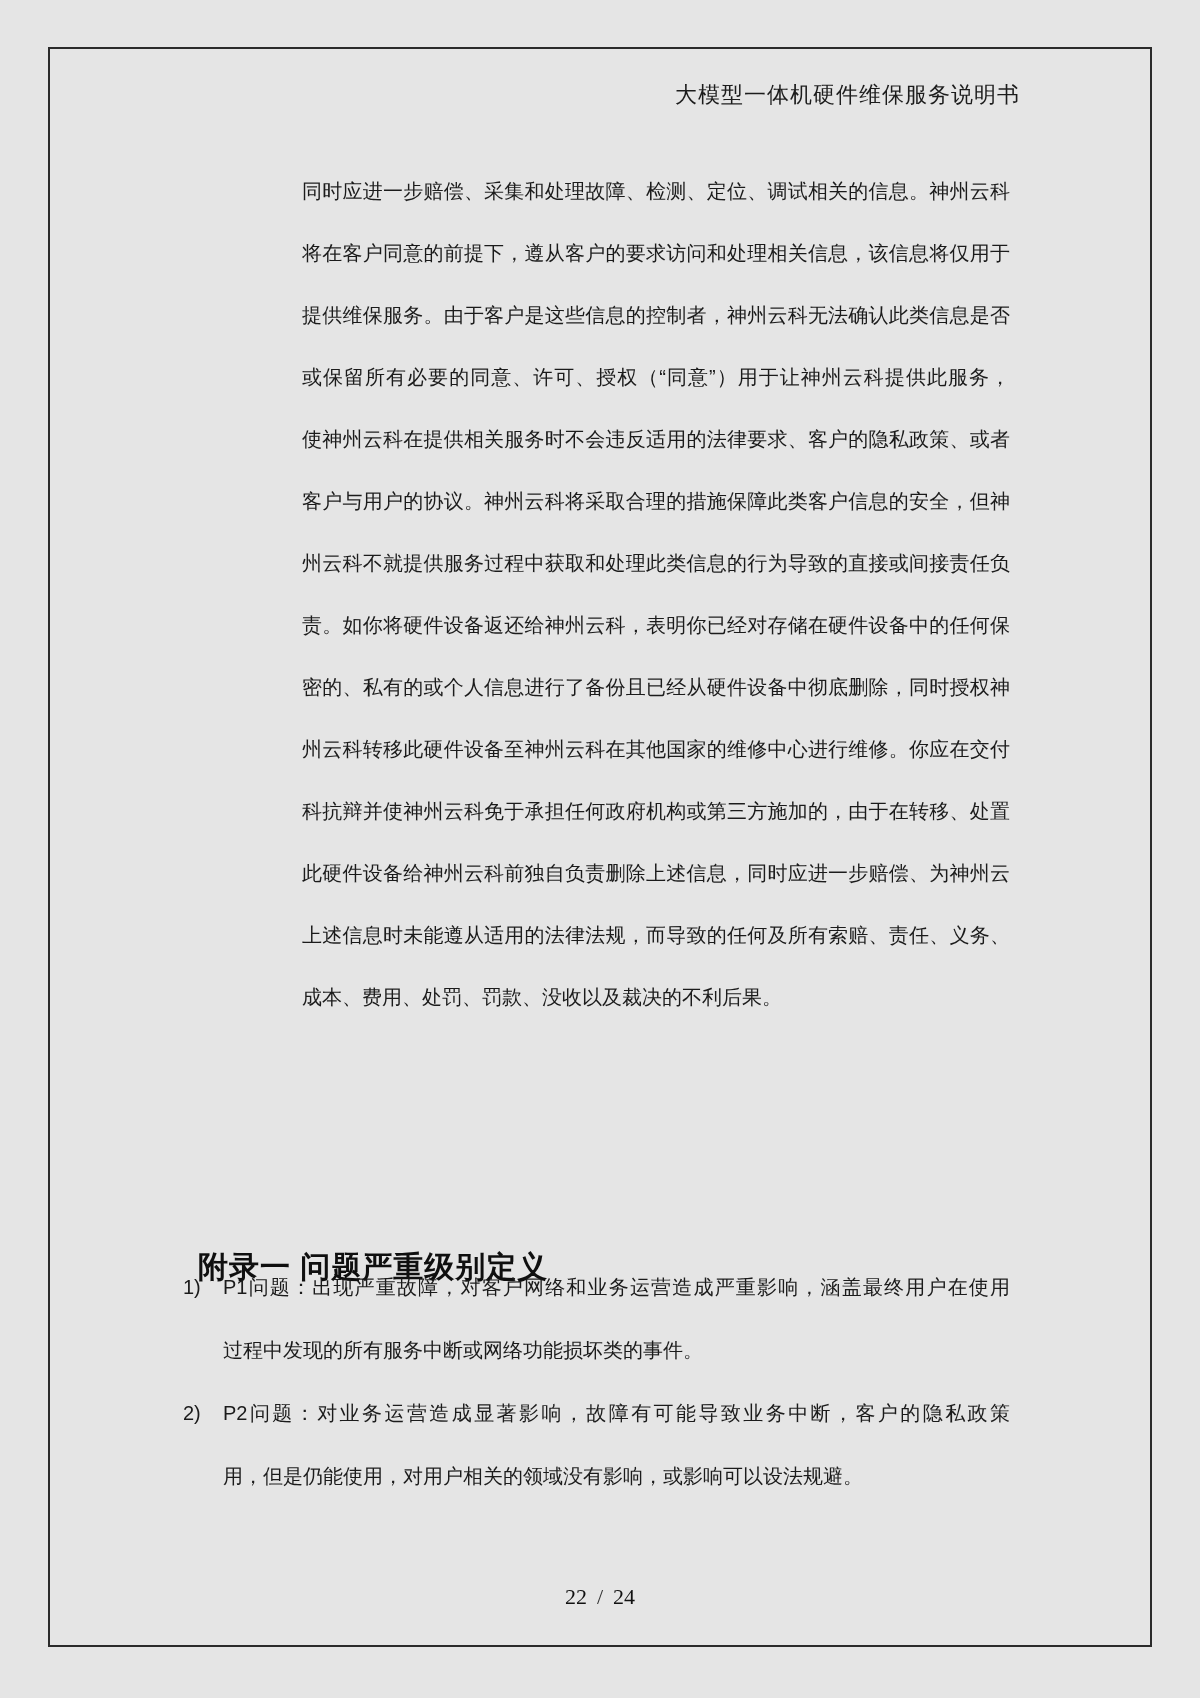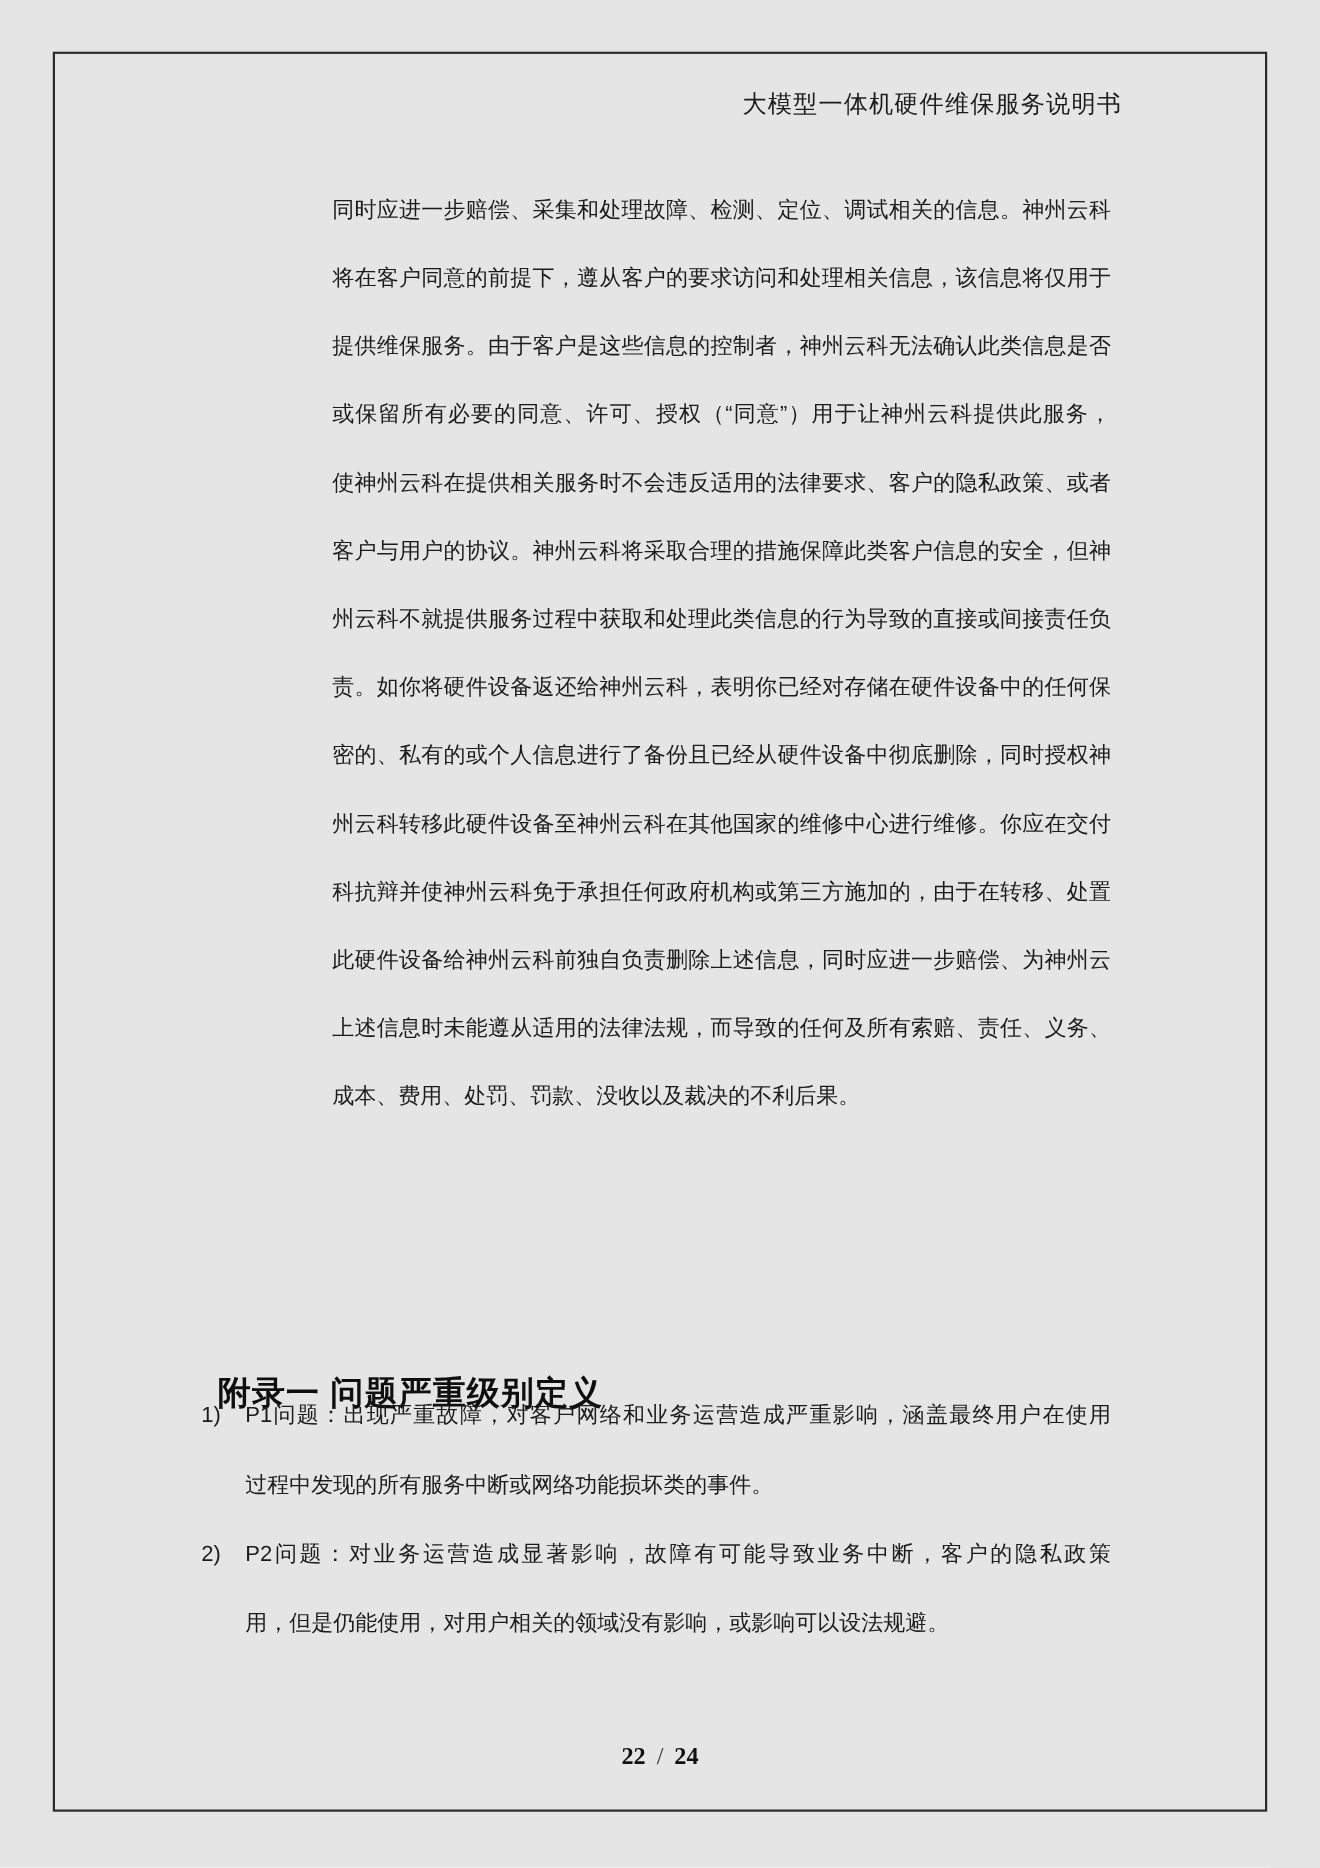--- a/index.html
+++ b/index.html
@@ -104,21 +104,21 @@
     left: 0;
     right: 0;
     top: 1584px;
     text-align: center;
     font-family: "Liberation Serif", serif;
     font-size: 22px;
     line-height: 26px;
     color: #111111;
   }
   .footer .num {
-    font-weight: bold;
+    font-weight: normal;
   }
   .footer .sep {
     font-weight: normal;
     margin: 0 10px;
     color: #333333;
   }
 </style>
 </head>
 <body>
 

